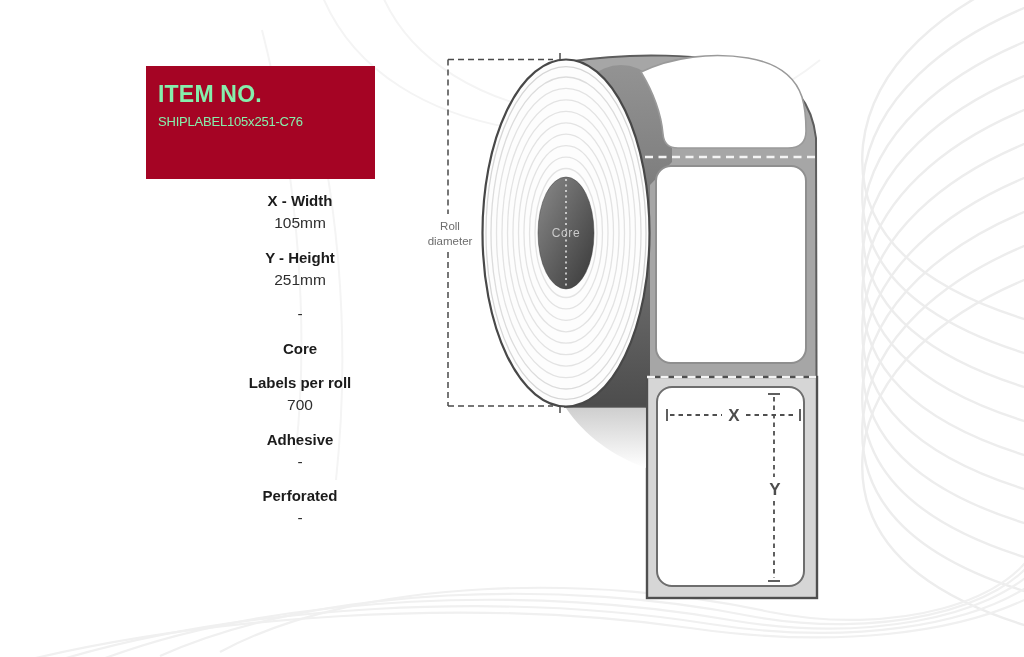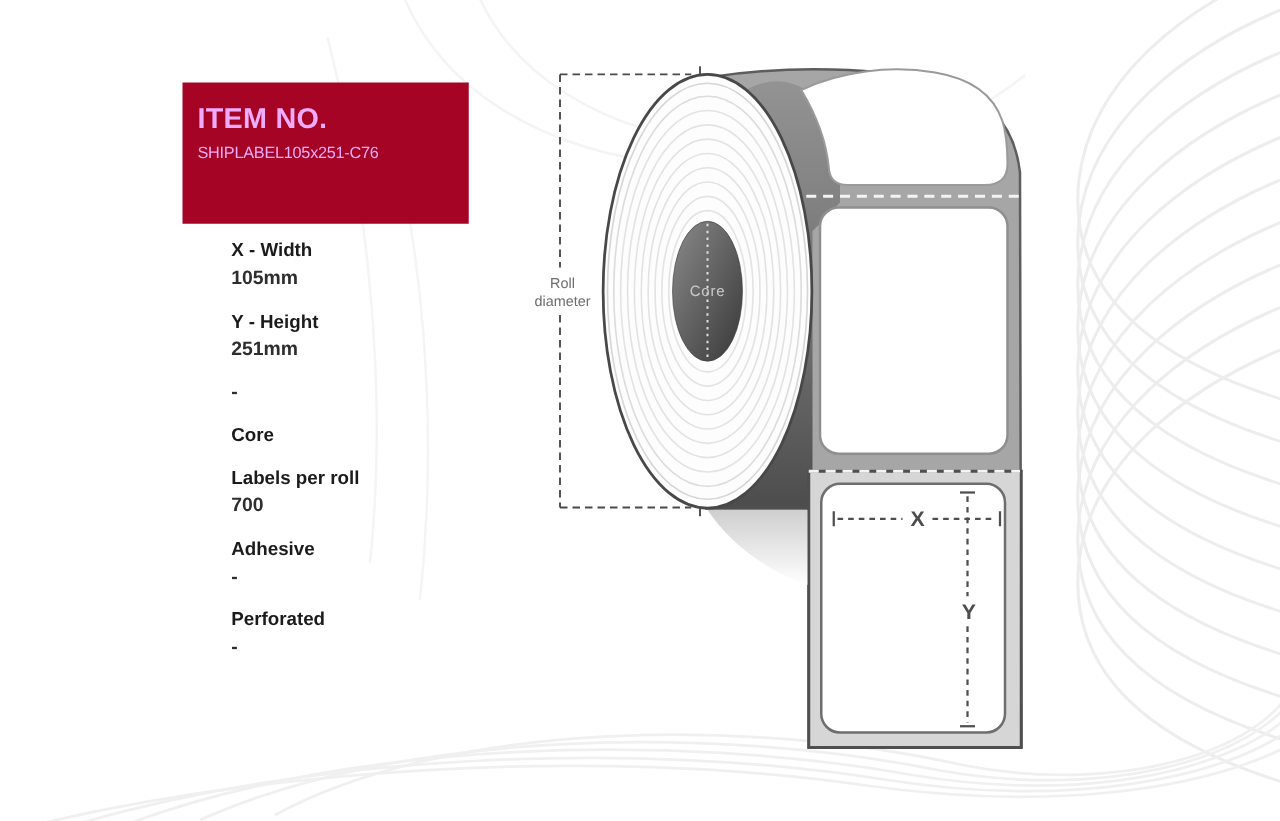--- a/index.html
+++ b/index.html
@@ -6,30 +6,30 @@
   .canvas{
     position:relative;width:1024px;height:657px;overflow:hidden;background:#ffffff;
     font-family:"Liberation Sans",sans-serif;
   }
   svg{display:block;}
   svg text{font-family:"Liberation Sans",sans-serif;}
   .diagram-svg{position:absolute;left:0;top:0;}
   
   .item-box{
     position:absolute;left:146px;top:66px;width:229px;height:113px;
-    background:var(--accent-red,#A50424);color:#f0abfc;
+    background:var(--accent-red,#A50424);color:#86efac;
     padding:15px 12px 0 12px;box-sizing:border-box;
   }
   .item-heading{font-size:23px;font-weight:bold;line-height:26px;letter-spacing:.2px;}
   .item-code{font-size:13px;font-weight:400;line-height:25px;margin-top:2px;letter-spacing:-.2px;}
   
   .specs{position:absolute;left:185px;top:190px;width:230px;}
-  .spec-group{margin-bottom:12.5px;}
+  .spec-group{margin-bottom:12.5px;text-align:center;}
   .spec-label{font-size:15px;font-weight:bold;line-height:22px;color:#1b1b1b;}
-  .spec-value{font-size:15.5px;font-weight:700;line-height:22px;color:#2e2e2e;}
+  .spec-value{font-size:15.5px;font-weight:400;line-height:22px;color:#2e2e2e;}
   .rd-text{font-size:11.5px;fill:#6d6d6d;}
   .core-text{font-size:12px;fill:#c9c9c9;letter-spacing:.6px;}
   .dim-letter{font-size:17px;font-weight:bold;fill:#4d4d4d;}
 </style>
 </head>
 <body>
 
 <div class="canvas">
 
   <svg class="diagram-svg" width="1024" height="657" viewBox="0 0 1024 657">

